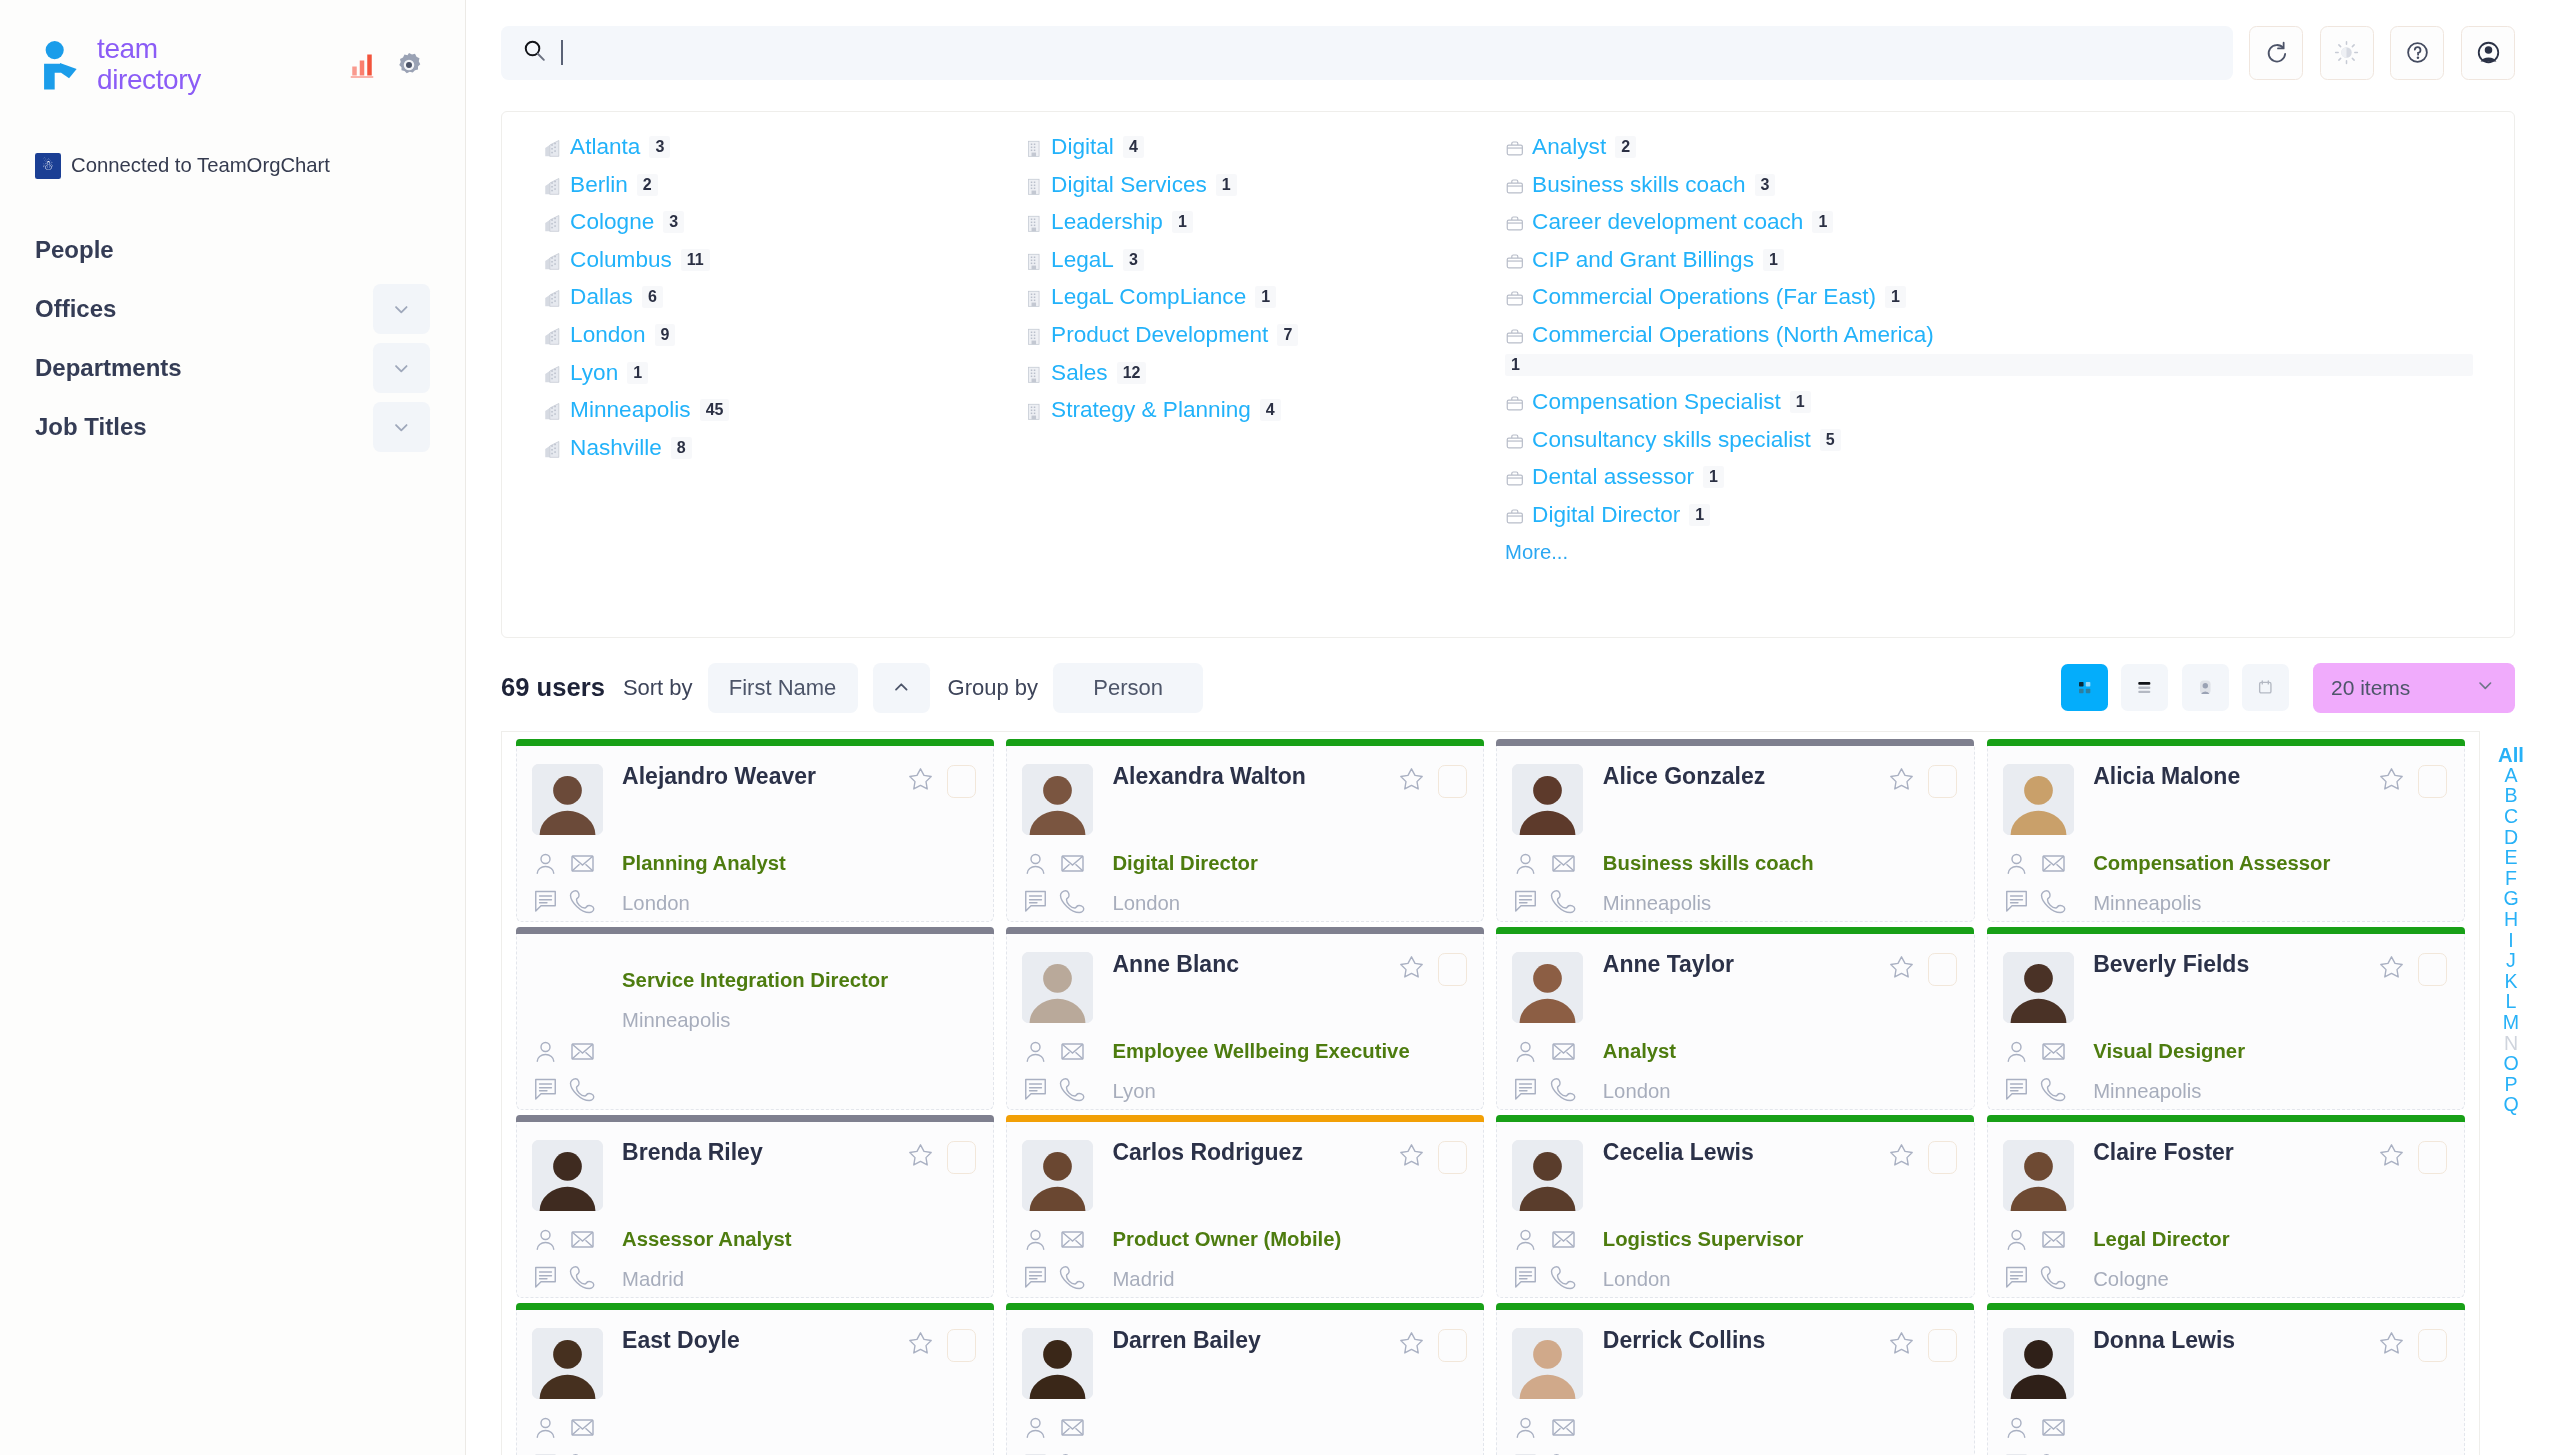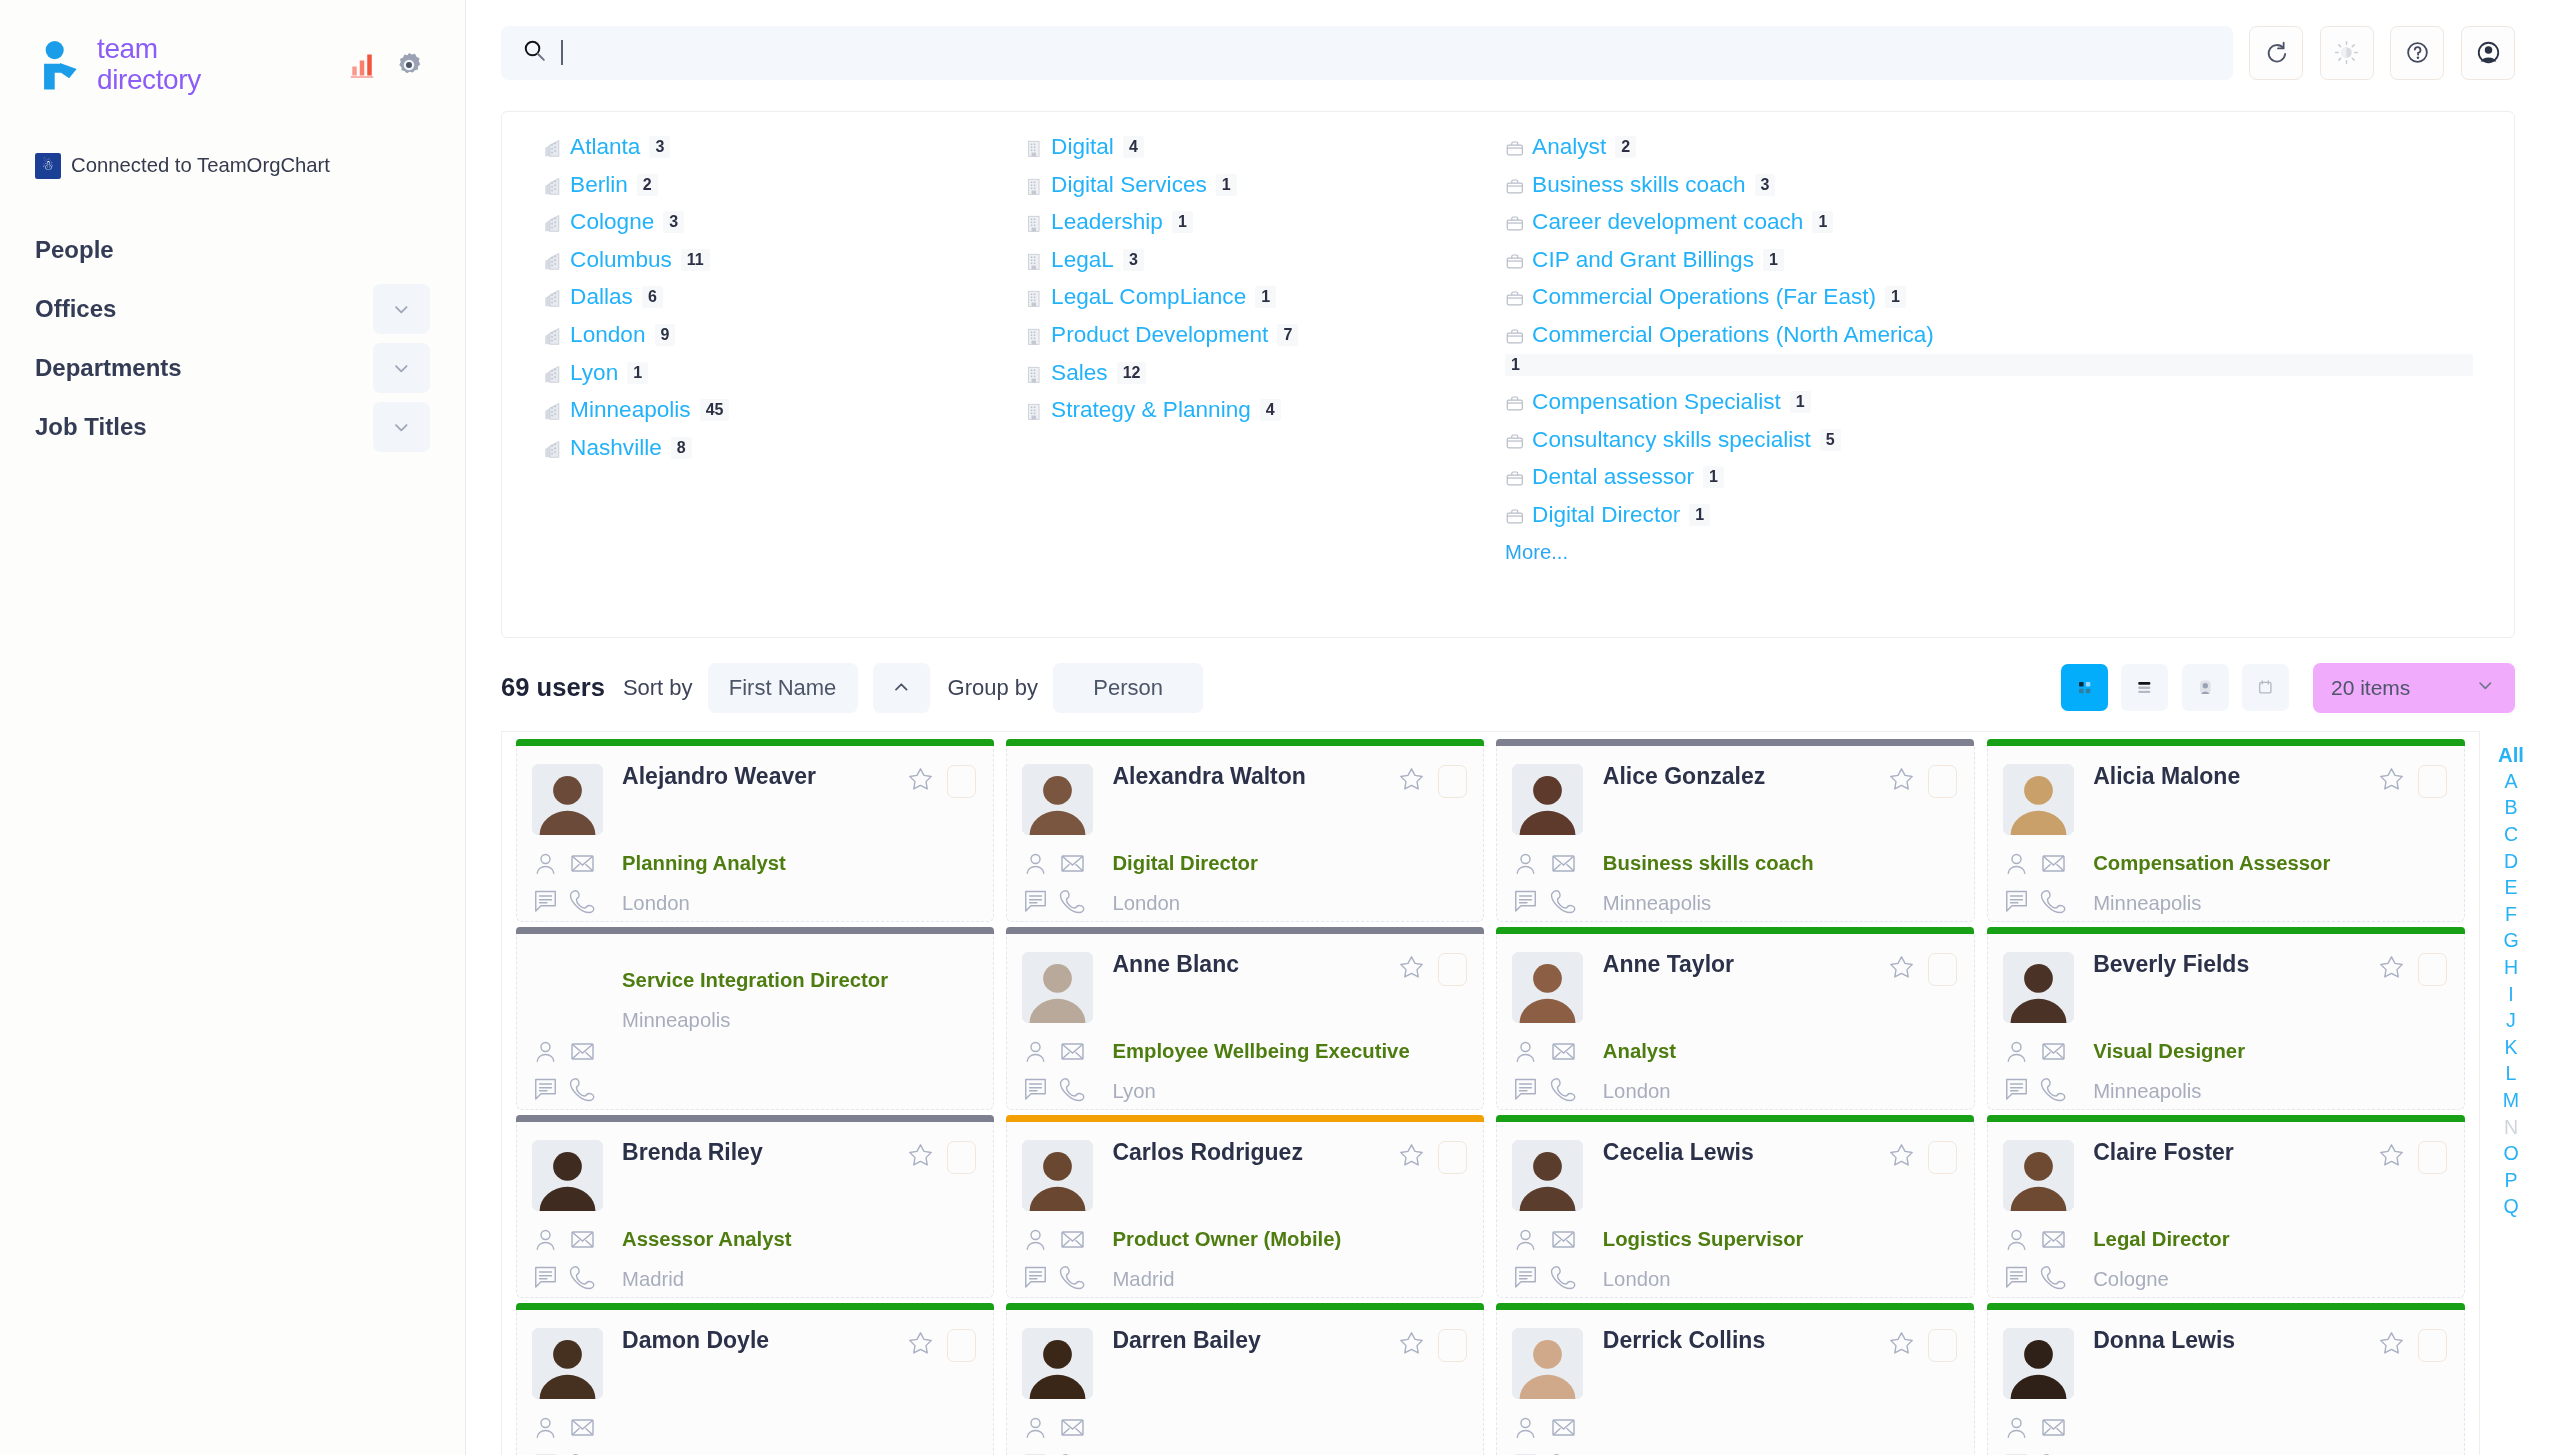--- a/index.html
+++ b/index.html
@@ -140,21 +140,21 @@
   .card-icons { position:absolute; left:15px; top:104px; width:72px; }
   .card-icons .r { display:flex; gap:10.5px; margin-bottom:7.5px;}
   .card-icons svg { width:27px; height:27px; }
   .card-body { display:flex; }
   .card-body .spacer { width:71px; flex:0 0 71px; }
   .card-body .txt { margin-left:19.6px; }
 
   
   .alpha {
     width:63px; flex:0 0 63px; display:flex; flex-direction:column;
-    align-items:center; padding-top:13.5px; gap:7px;
+    align-items:center; padding-top:13.5px; gap:1px;
   }
   .alpha .a { font-size:19.6px; color:#27b1f7; line-height:1; }
   .alpha .a.all { font-weight:bold; font-size:20.3px; }
   .alpha .a.off { color:#cfd4dd; }
 </style>
 </head>
 <body>
 
 <div class="app">
 
@@ -1314,21 +1314,21 @@
     <div class="card-bar" style="background: rgb(24, 160, 23);"></div>
     <div class="card-top">
       <div class="avatar">
         <svg viewBox="0 0 94 94" preserveAspectRatio="none">
           <rect width="94" height="94" fill="#e9ecf1"></rect>
           <circle class="av-head" cx="47" cy="35" r="19" fill="#46301f"></circle>
           <path class="av-body" d="M10 94 a37 32 0 0 1 74 0 z" fill="#46301f"></path>
         </svg>
       </div>
       <div class="card-main">
-        <div class="card-name">Damon Doyle</div>
+        <div class="card-name">East Doyle</div>
       </div>
       <div class="card-actions">
         <span class="star">
           <svg viewBox="0 0 38 38" width="29" height="29">
                     <path d="M19 5 l4.6 8.6 9.4 1.4 -6.8 6.8 1.6 9.6 -8.8 -4.6 -8.8 4.6 1.6 -9.6 -6.8 -6.8 9.4 -1.4z" fill="none" stroke="#a9b0c2" stroke-width="1.8" stroke-linejoin="round"></path>
                   </svg>
         </span>
         <span class="chk"></span>
       </div>
     </div>

